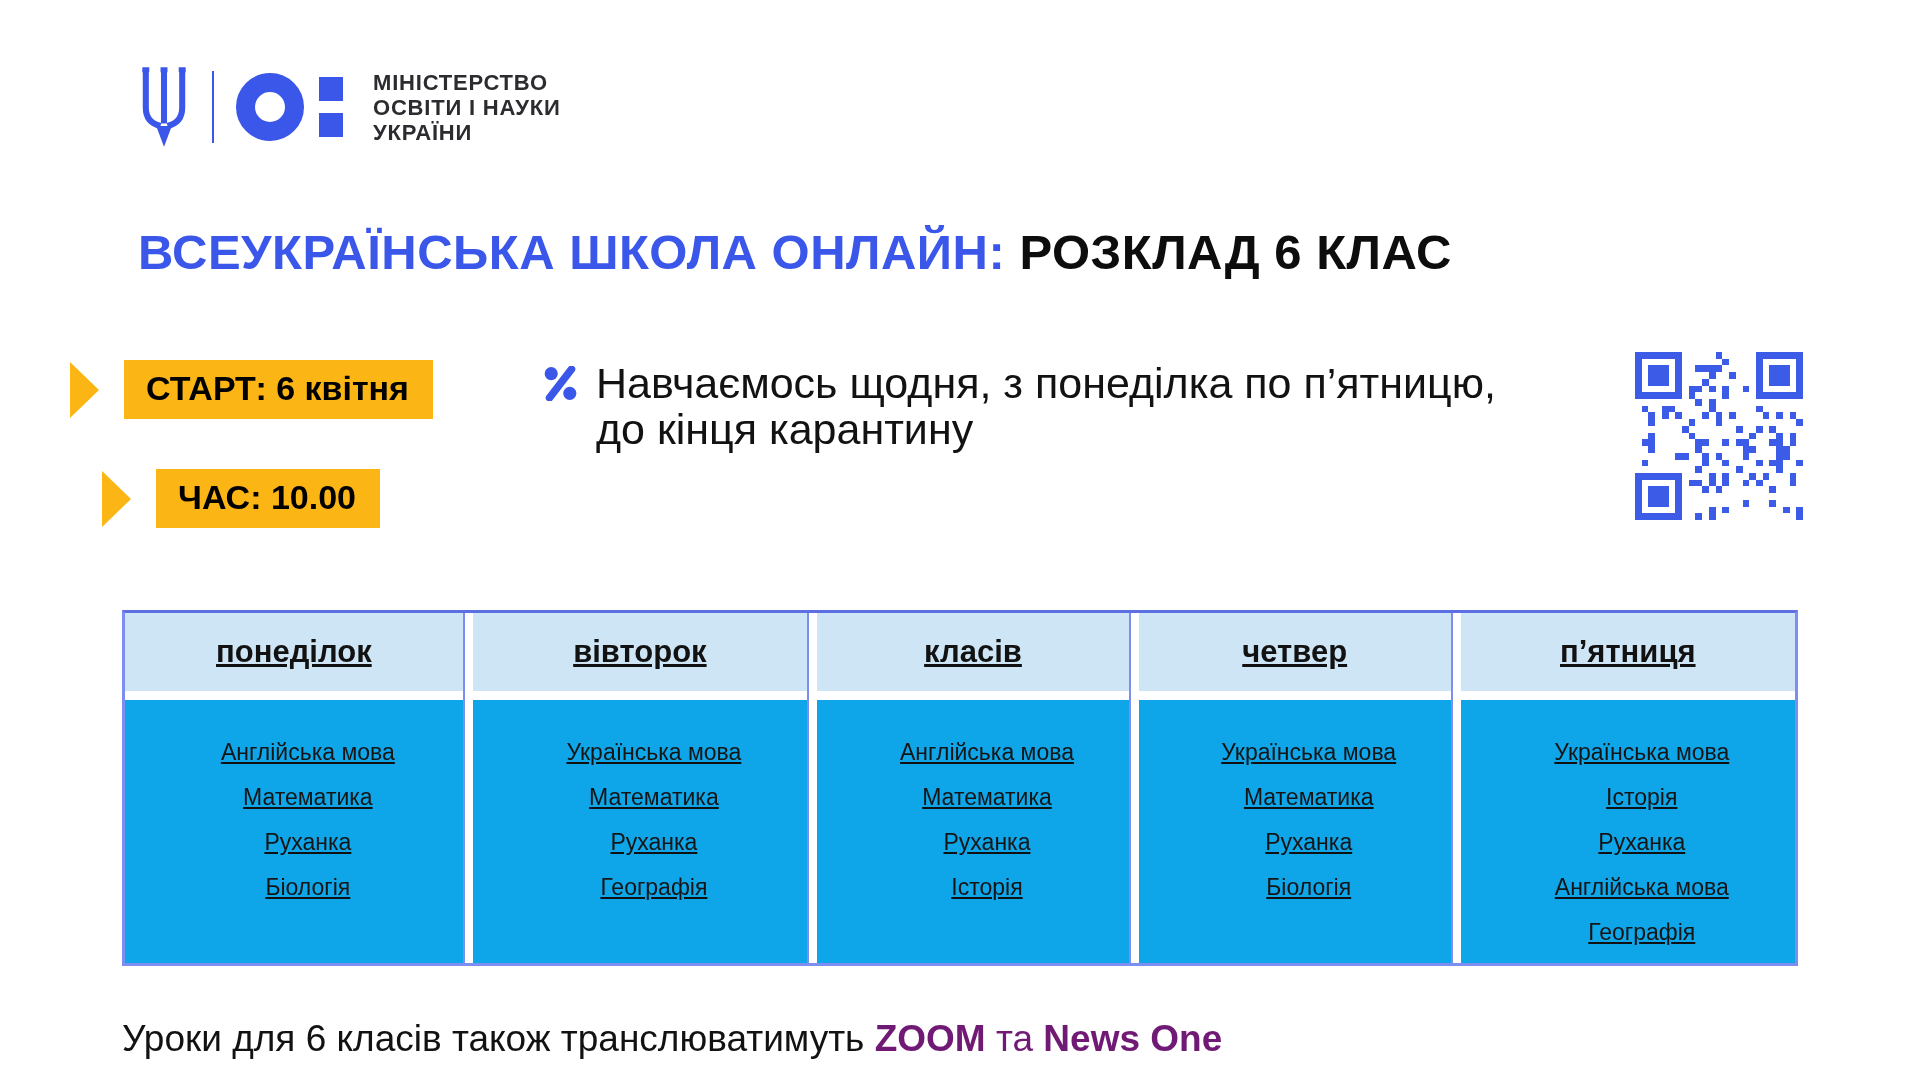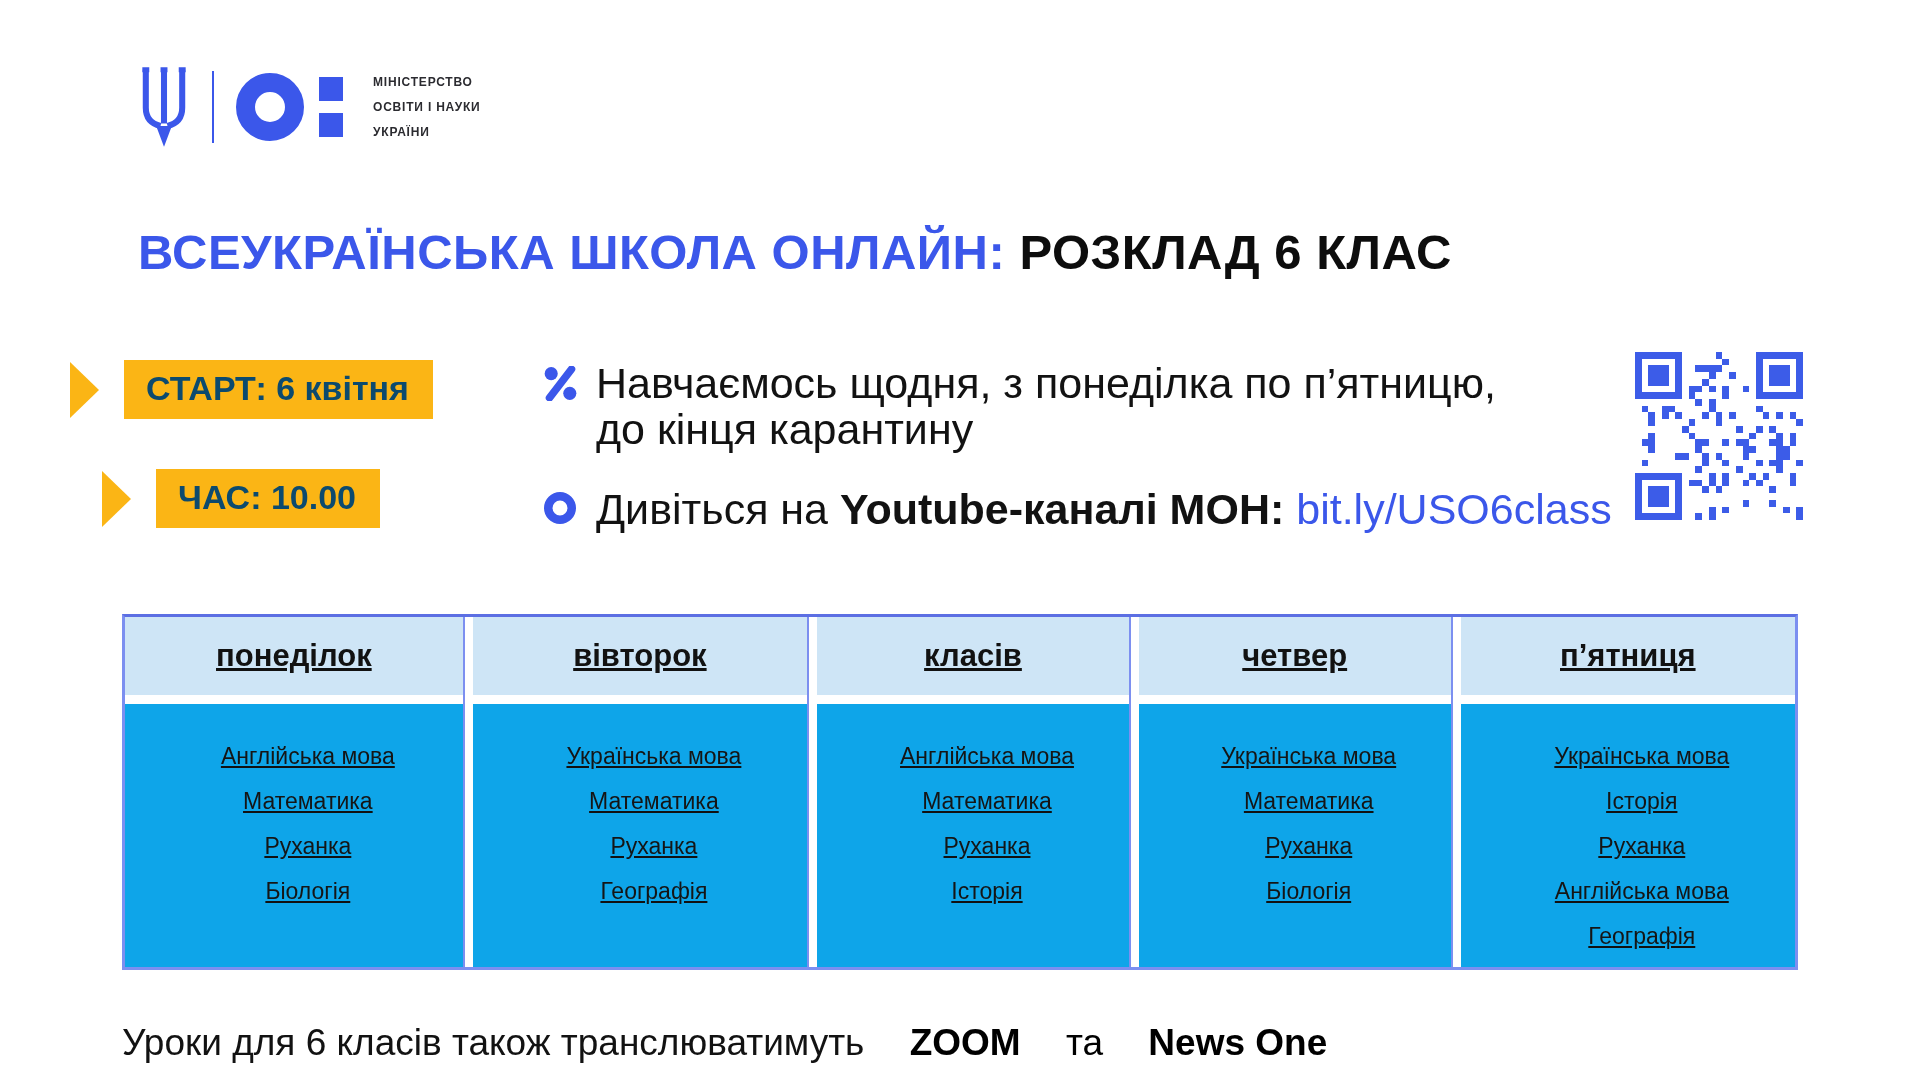--- a/index.html
+++ b/index.html
@@ -11,34 +11,34 @@
     overflow:hidden;
   }
   
   .brand { display:flex; align-items:center; margin:64px 0 0 138px; height:86px; }
   .trident { width:52px; height:84px; flex-shrink:0; }
   .brand-divider { width:2px; height:72px; background:#3B57EA; margin:0 22px; }
   .mon-mark { display:flex; align-items:center; }
   .mon-ring { width:68px; height:68px; border:19px solid #3B57EA; border-radius:50%; }
   .mon-dots { display:flex; flex-direction:column; gap:12px; margin-left:15px; }
   .mon-sq { width:24px; height:24px; background:#3B57EA; }
-  .ministry { margin-left:30px; font-weight:bold; font-size:12px; line-height:25px;
+  .ministry { margin-left:30px; font-weight:bold; font-size:22px; line-height:25px;
               letter-spacing:0.8px; color:#2B2B30; }
   
   .title { margin:74px 0 0 138px; font-size:49px; font-weight:800; letter-spacing:0.5px; white-space:nowrap; }
   .title .blue { color:#3B57EA; }
   .title .dark { color:#0D0D0D; }
   
   .info-row { display:flex; align-items:flex-start; margin-top:80px; }
   .badges { margin-left:70px; width:410px; flex-shrink:0; }
   .badge-row { display:flex; align-items:center; }
   .badge-row + .badge-row { margin-top:50px;padding-left:32px; }
   .tri { width:0; height:0; border-top:28px solid transparent;
          border-bottom:28px solid transparent; border-left:29px solid #FBB515; flex-shrink:0; }
-  .badge { margin-left:25px; background:#FBB515; color:#0c4a6e; font-weight:800;
+  .badge { margin-left:25px; background:#FBB515; color:#000000; font-weight:800;
            font-size:34px; padding:9px 24px 11px 22px; white-space:nowrap; }
   .notes { margin-left:64px; }
   .note { display:flex; }
   .note + .note { margin-top:34px; }
   .note-icon { width:52px; flex-shrink:0; padding-top:6px; }
   .note-text { font-size:43px; line-height:46px; color:#121212; white-space:nowrap; }
   .note-text .b { font-weight:bold; }
   .note-text .link { color:#3B57EA; text-decoration:none; cursor:pointer; }
   .qr { margin-left:auto; margin-right:117px; margin-top:-8px;
         width:168px; height:168px; flex-shrink:0; }
@@ -52,21 +52,21 @@
   .col:nth-child(3){ flex-grow:0.96; } .col:nth-child(4){ flex-grow:0.96; }
   .col:nth-child(5){ flex-grow:1.03; }
   .col-head { height:78px; background:#CEE5F6; display:flex; align-items:center;
               justify-content:center; font-weight:800; font-size:31px; color:#121212; }
   .col-gap { height:9px; background:#ffffff; }
   .col-body { flex:1; background:#0ea5e9; padding:30px 8px 0 36px;
               font-size:23px; line-height:45px; color:#151515;text-align:center; }
   .subject { white-space:nowrap; }
   
   .footer { margin:52px 0 0 122px; font-size:37px; color:#121212; }
-  .footer .blue { color:#000000;margin-left:35px; }
+  .footer .blue { color:#701a75; }
   .footer .b { font-weight:bold; }
 </style>
 </head>
 <body>
 
 <header class="brand">
   <svg class="trident" viewBox="0 0 60 94">
     <g stroke="#3B57EA" stroke-width="7" fill="none">
       <path d="M9 4 v44 q0 17 17 21"></path>
       <path d="M51 4 v44 q0 17 -17 21"></path>
@@ -112,32 +112,20 @@
       <span class="note-icon">
         <svg width="33" height="35" viewBox="0 0 30 32">
           <circle cx="6.5" cy="7" r="6" fill="#3B57EA"></circle>
           <circle cx="23.5" cy="25" r="6" fill="#3B57EA"></circle>
           <line x1="25" y1="3" x2="5" y2="29" stroke="#3B57EA" stroke-width="7" stroke-linecap="round"></line>
         </svg>
       </span>
       <div class="note-text">
         <div>Навчаємось щодня, з понеділка по п’ятницю,</div>
         <div>до кінця карантину</div>
-      </div>
-    </div>
-    <div class="note">
-      <span class="note-icon">
-        <svg width="32" height="32" viewBox="0 0 30 30">
-          <circle cx="15" cy="15" r="11" stroke="#3B57EA" stroke-width="8" fill="none"></circle>
-        </svg>
-      </span>
-      <div class="note-text">
-        <span>Дивіться на</span>
-        <span class="b">Youtube-каналі МОН:</span>
-        <a class="link">bit.ly/USO6class</a>
       </div>
     </div>
   </div>
 
   <div class="qr">
     <svg id="qr-svg" shape-rendering="crispEdges" viewBox="0 0 25 25">
         <rect x="12" y="0" width="1" height="1" fill="#3C5CE8"></rect>
         <rect x="13" y="1" width="1" height="1" fill="#3C5CE8"></rect>
         <rect x="9" y="2" width="1" height="1" fill="#3C5CE8"></rect>
         <rect x="10" y="2" width="1" height="1" fill="#3C5CE8"></rect>

